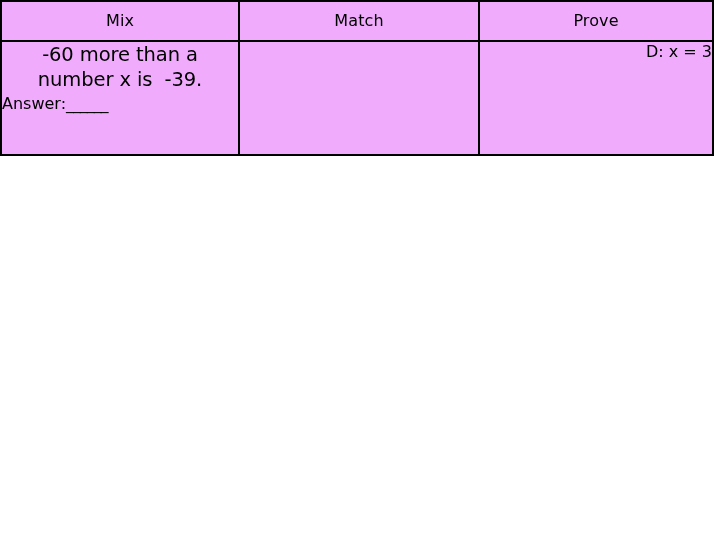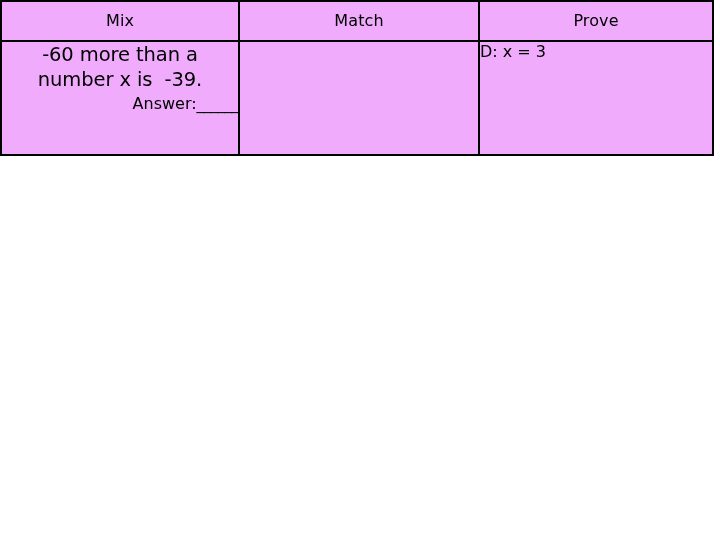--- a/index.html
+++ b/index.html
@@ -67,21 +67,21 @@
   .problem-text {
     display: block;
     text-align: center;
     font-size: 19.5px;
     line-height: 25px;
     letter-spacing: -0.1px;
     white-space: pre-wrap;
   }
   .answer-line {
     display: block;
-    text-align: right;
+    text-align: left;
     font-size: 16px;
     line-height: 21px;
     margin-top: 1px;
     white-space: pre;
   }
   .answer-label {
     letter-spacing: 0px;
   }
   .answer-blank {
     letter-spacing: -1.1px;
@@ -89,21 +89,21 @@
 
   .prove-cell {
     
   }
 
   .match-cell {
     padding: 8px 6px 0 6px;
   }
   .match-text {
     display: block;
-    text-align: left;
+    text-align: right;
     font-size: 16px;
     line-height: 20px;
     white-space: pre;
   }
 </style>
 </head>
 <body>
 
 <div class="worksheet">
 

